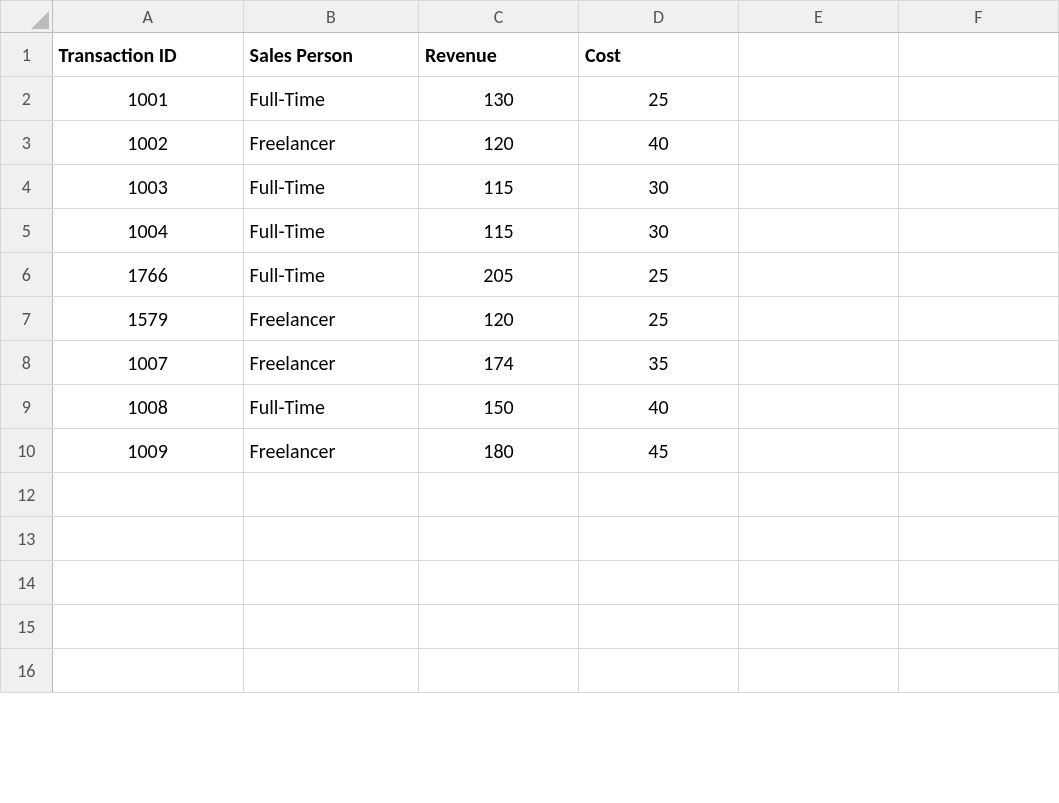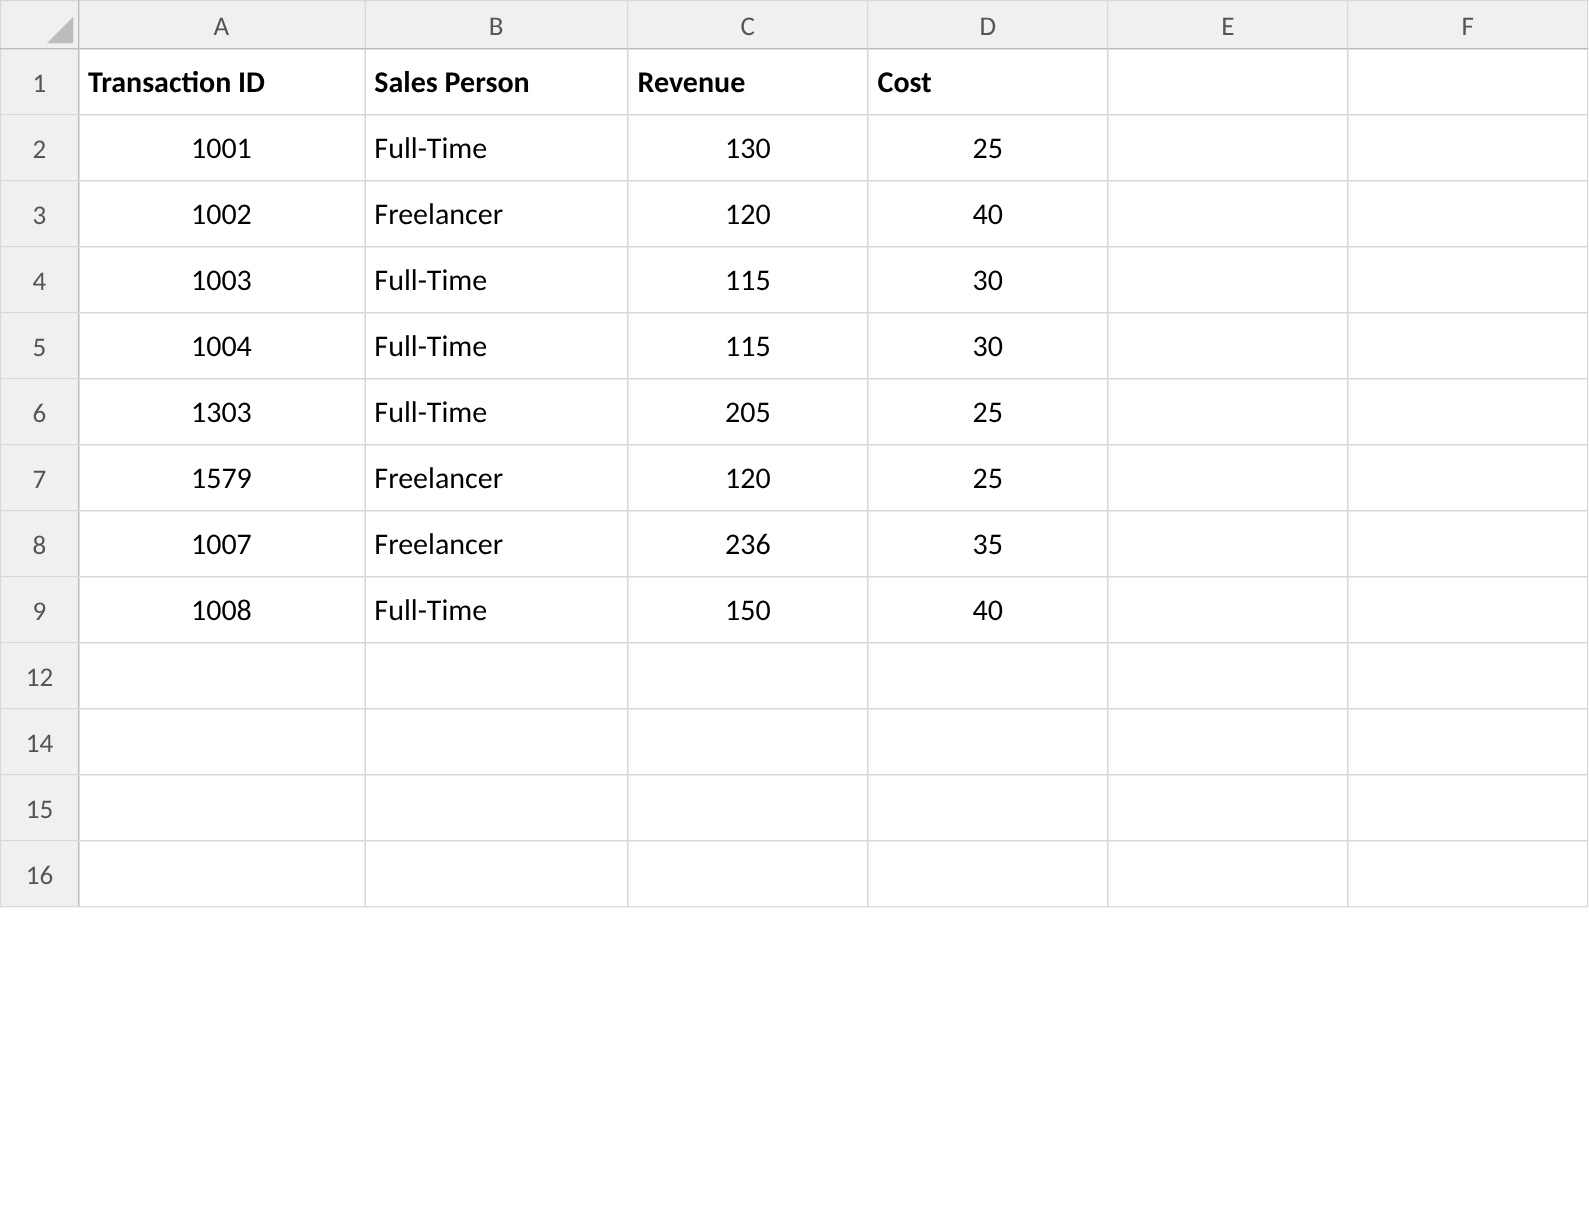--- a/index.html
+++ b/index.html
@@ -142,21 +142,21 @@
     <div class="cell col-A txt-right">1004</div>
     <div class="cell col-B txt-left">Full-Time</div>
     <div class="cell col-C txt-right">115</div>
     <div class="cell col-D txt-right">30</div>
     <div class="cell col-E"></div>
     <div class="cell col-F"></div>
   </div>
 
   <div class="row">
     <div class="cell row-header">6</div>
-    <div class="cell col-A txt-right">1303</div>
+    <div class="cell col-A txt-right">1766</div>
     <div class="cell col-B txt-left">Full-Time</div>
     <div class="cell col-C txt-right">205</div>
     <div class="cell col-D txt-right">25</div>
     <div class="cell col-E"></div>
     <div class="cell col-F"></div>
   </div>
 
   <div class="row">
     <div class="cell row-header">7</div>
     <div class="cell col-A txt-right">1579</div>
@@ -164,48 +164,66 @@
     <div class="cell col-C txt-right">120</div>
     <div class="cell col-D txt-right">25</div>
     <div class="cell col-E"></div>
     <div class="cell col-F"></div>
   </div>
 
   <div class="row">
     <div class="cell row-header">8</div>
     <div class="cell col-A txt-right">1007</div>
     <div class="cell col-B txt-left">Freelancer</div>
-    <div class="cell col-C txt-right">236</div>
+    <div class="cell col-C txt-right">174</div>
     <div class="cell col-D txt-right">35</div>
     <div class="cell col-E"></div>
     <div class="cell col-F"></div>
   </div>
 
   <div class="row">
     <div class="cell row-header">9</div>
     <div class="cell col-A txt-right">1008</div>
     <div class="cell col-B txt-left">Full-Time</div>
     <div class="cell col-C txt-right">150</div>
     <div class="cell col-D txt-right">40</div>
     <div class="cell col-E"></div>
     <div class="cell col-F"></div>
   </div>
 
+  <div class="row">
+    <div class="cell row-header">10</div>
+    <div class="cell col-A txt-right">1009</div>
+    <div class="cell col-B txt-left">Freelancer</div>
+    <div class="cell col-C txt-right">180</div>
+    <div class="cell col-D txt-right">45</div>
+    <div class="cell col-E"></div>
+    <div class="cell col-F"></div>
+  </div>
 
 
   <div class="row">
     <div class="cell row-header">12</div>
     <div class="cell col-A"></div>
     <div class="cell col-B"></div>
     <div class="cell col-C"></div>
     <div class="cell col-D"></div>
     <div class="cell col-E"></div>
     <div class="cell col-F"></div>
   </div>
 
+  <div class="row">
+    <div class="cell row-header">13</div>
+    <div class="cell col-A"></div>
+    <div class="cell col-B"></div>
+    <div class="cell col-C"></div>
+    <div class="cell col-D"></div>
+    <div class="cell col-E"></div>
+    <div class="cell col-F"></div>
+  </div>
 
   <div class="row">
     <div class="cell row-header">14</div>
     <div class="cell col-A"></div>
     <div class="cell col-B"></div>
     <div class="cell col-C"></div>
     <div class="cell col-D"></div>
     <div class="cell col-E"></div>
     <div class="cell col-F"></div>
   </div>

